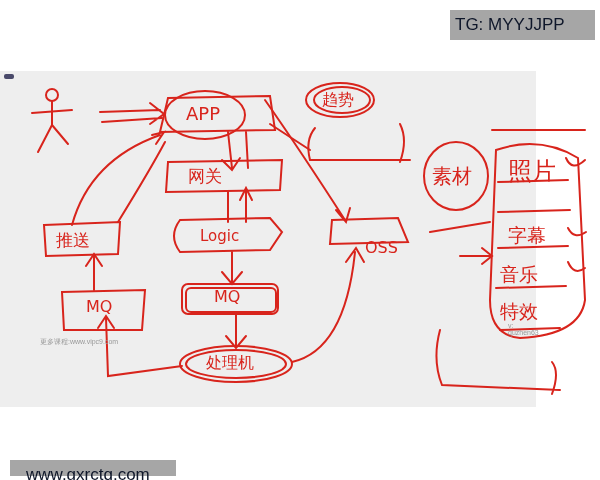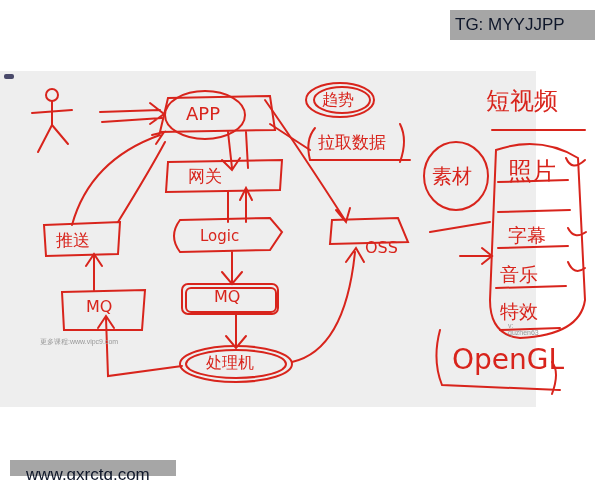--- a/index.html
+++ b/index.html
@@ -94,29 +94,26 @@
 
   <div class="hw" style="left:36px; top:70px; font-size:1px; color:transparent;">人</div>
   <div class="hw" style="left:186px; top:32px; font-size:18px;">APP</div>
   <div class="hw" style="left:188px; top:94px; font-size:17px;text-align:center;">网关</div>
   <div class="hw" style="left:200px; top:156px; font-size:15px;">Logic</div>
   <div class="hw" style="left:214px; top:216px; font-size:16px;">MQ</div>
   <div class="hw" style="left:206px; top:282px; font-size:16px;">处理机</div>
   <div class="hw" style="left:86px; top:226px; font-size:16px;">MQ</div>
   <div class="hw" style="left:56px; top:158px; font-size:17px;">推送</div>
   <div class="hw" style="left:322px; top:19px; font-size:16px;">趋势</div>
-  <div class="hw" style="left:318px; top:60px; font-size:17px;">拉取数据</div>
   <div class="hw" style="left:365px; top:151px; font-size:16px;margin-top:16px;">OSS</div>
-  <div class="hw" style="left:486px; top:14px; font-size:24px;">短视频</div>
   <div class="hw" style="left:432px; top:92px; font-size:20px;">素材</div>
 
   <div class="hw" style="left:508px; top:84px; font-size:24px;">照片</div>
   <div class="hw" style="left:508px; top:152px; font-size:19px;">字幕</div>
   <div class="hw" style="left:500px; top:191px; font-size:19px;">音乐</div>
   <div class="hw" style="left:500px; top:228px; font-size:19px;">特效</div>
 
-  <div class="hw" style="left:452px; top:272px; font-size:28px;">OpenGL</div>
 
   <div class="small-wm" style="left:40px; top:266px;">更多课程:www.vipc9.com</div>
   <div class="small-wm" style="left:508px; top:251px;">v: quzhen63</div>
 </div>
 
 <div class="wm" style="left:10px; top:460px; width:150px; height:16px; font-size:17px; line-height:30px; padding-left:16px;">www.gxrctq.com</div>
 
 </body></html>

